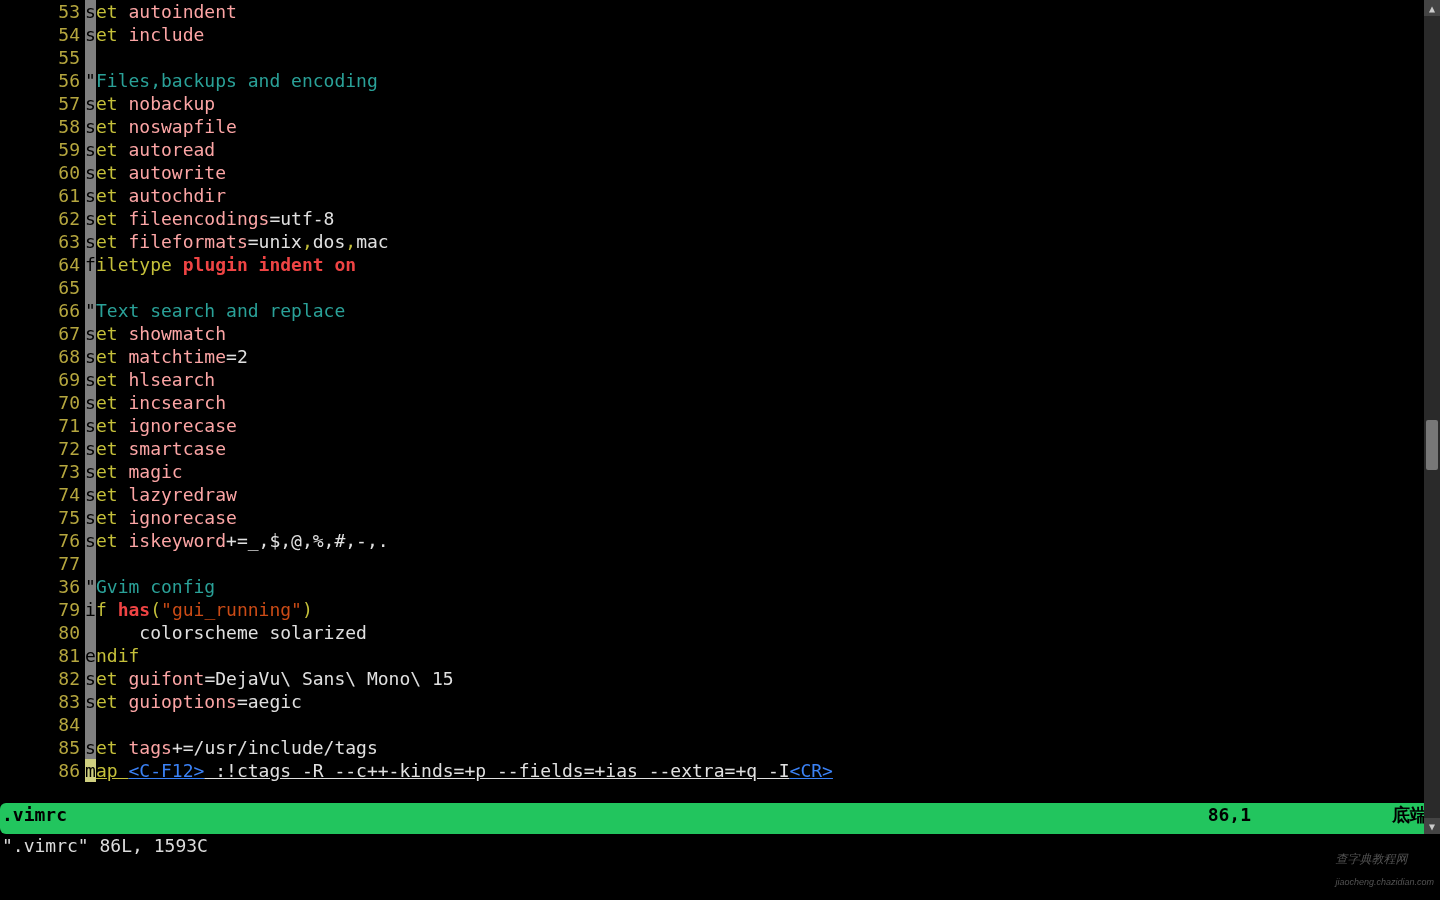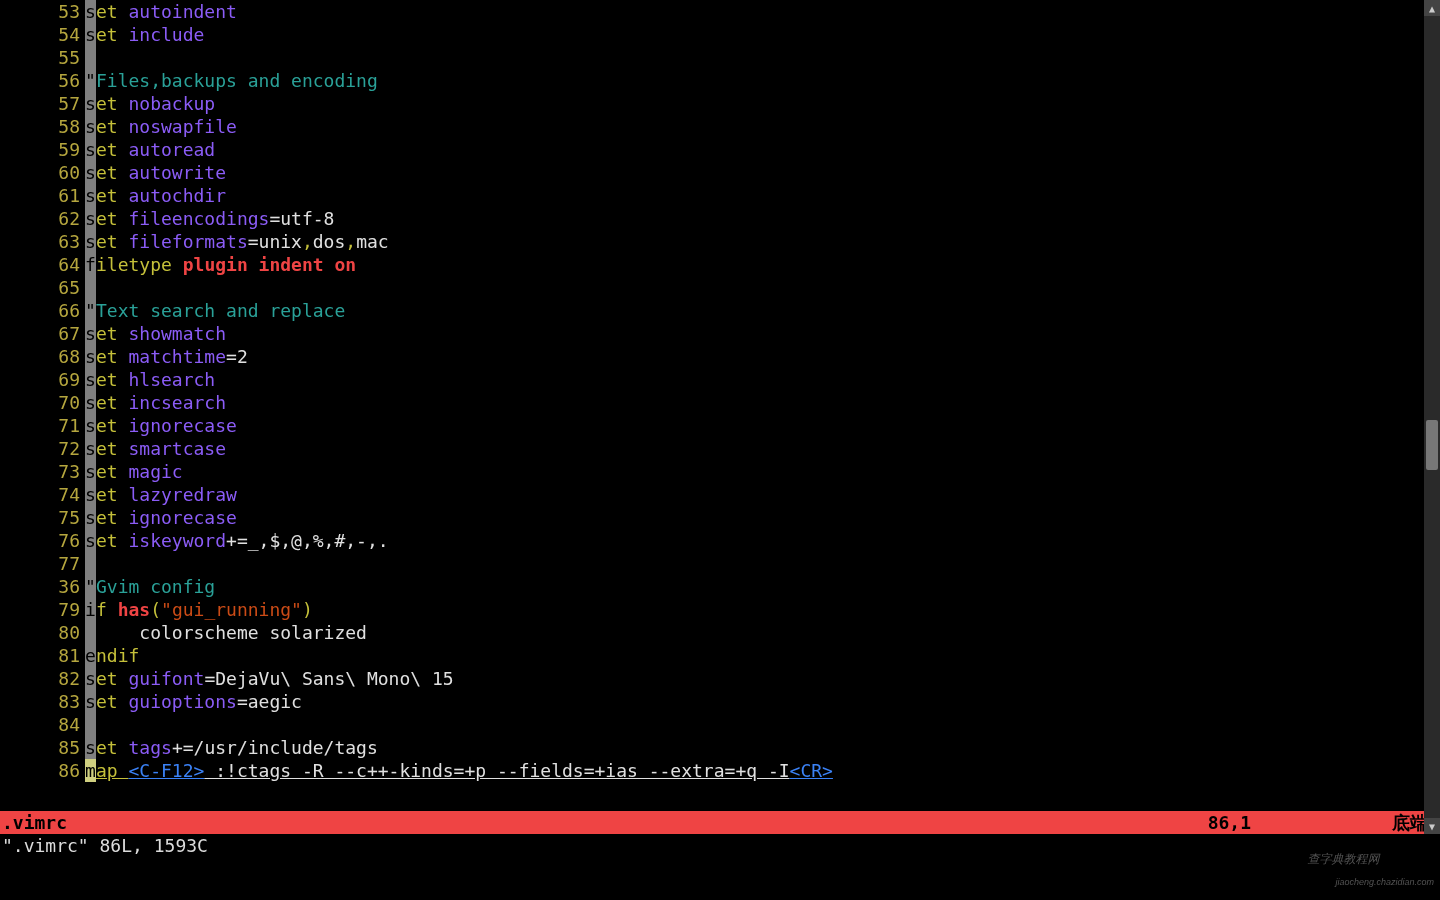--- a/index.html
+++ b/index.html
@@ -33,37 +33,38 @@
     }
     .col0 {
       width: 11px;
       background: #808080;
       flex-shrink: 0;
       color: #000;
     }
     .col0.cursor { background: #d0d080; }
     .code { color: #bdbdbd; }
     .kw { color: #c5c03a; }
-    .opt { color: #8b5cf6; }
+    .opt { color: #fca5a5; }
     .cmt { color: #2aa198; }
     .str { color: #cb4b16; }
     .func { color: #ef4444; font-weight: bold; }
     .sp { color: #3b82f6; }
     .white { color: #e0e0e0; }
     .underline { text-decoration: underline; }
 
     .statusline {
       position: absolute;
       bottom: 66px;
       left: 0; right: 0;
-      height: 23px;
-      background: #ef4444;
+      height: 31px;
+      background: #22c55e;
       color: #000;
       display: flex;
       font-weight: bold;
+      border-radius: 6px;
     }
     .statusline .filename { padding-left: 2px; flex: 1; }
     .statusline .ruler { padding-right: 120px; }
     .statusline .pos { padding-right: 12px; margin-left: 21px; }
     .cmdline {
       position: absolute;
       bottom: 43px;
       left: 0; right: 0;
       height: 23px;
       color: #dcdcdc;
@@ -98,21 +99,21 @@
     }
     .watermark {
       position: absolute;
       right: 6px; bottom: 6px;
       color: #888;
       font-size: 12px;
       font-family: sans-serif;
       opacity: 0.6;
       font-style: italic;
     }
-    .watermark .sub { font-size: 9px; display: block; margin-left: 28px; }
+    .watermark .sub { font-size: 9px; display: block; }
   </style>
 </head>
 <body>
 
 <div class="editor" id="editor">
     <div class="line"><span class="gutter">53</span><span class="col0">s</span><span class="code kw">et </span><span class="code opt">autoindent</span></div>
     <div class="line"><span class="gutter">54</span><span class="col0">s</span><span class="code kw">et </span><span class="code opt">include</span></div>
     <div class="line"><span class="gutter">55</span><span class="col0"> </span></div>
     <div class="line"><span class="gutter">56</span><span class="col0">"</span><span class="code cmt">Files,backups and encoding</span></div>
     <div class="line"><span class="gutter">57</span><span class="col0">s</span><span class="code kw">et </span><span class="code opt">nobackup</span></div>

